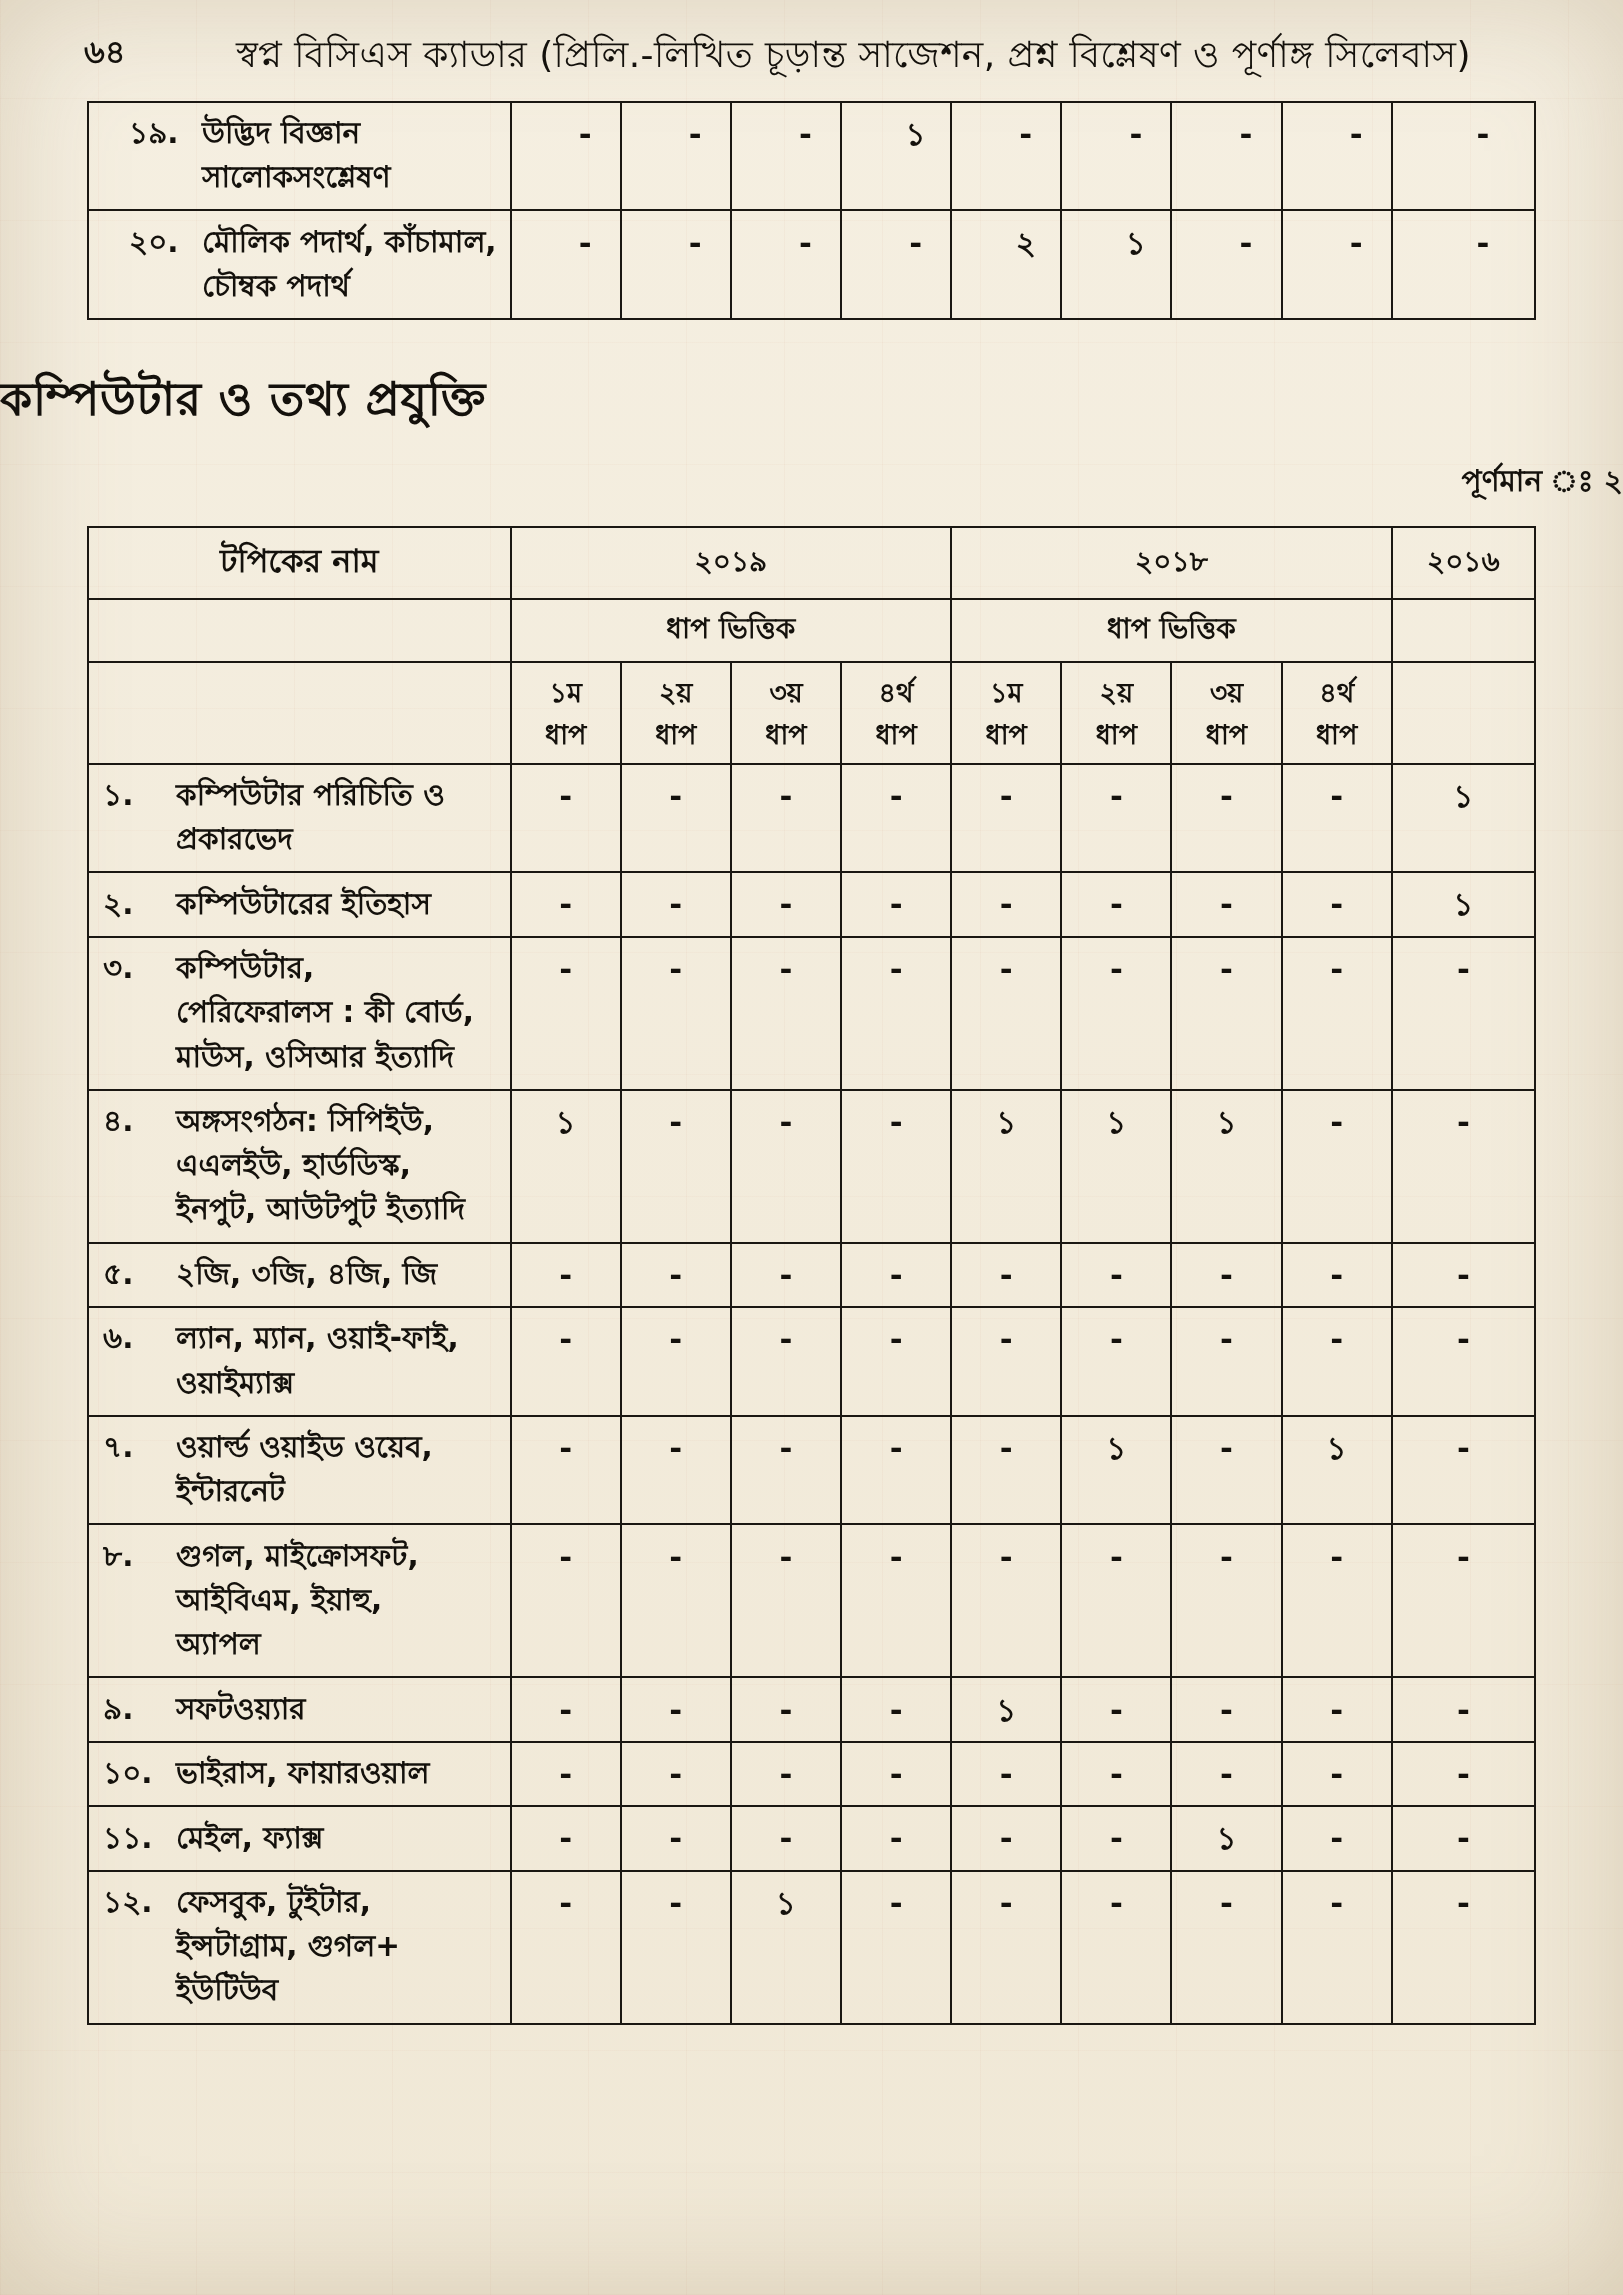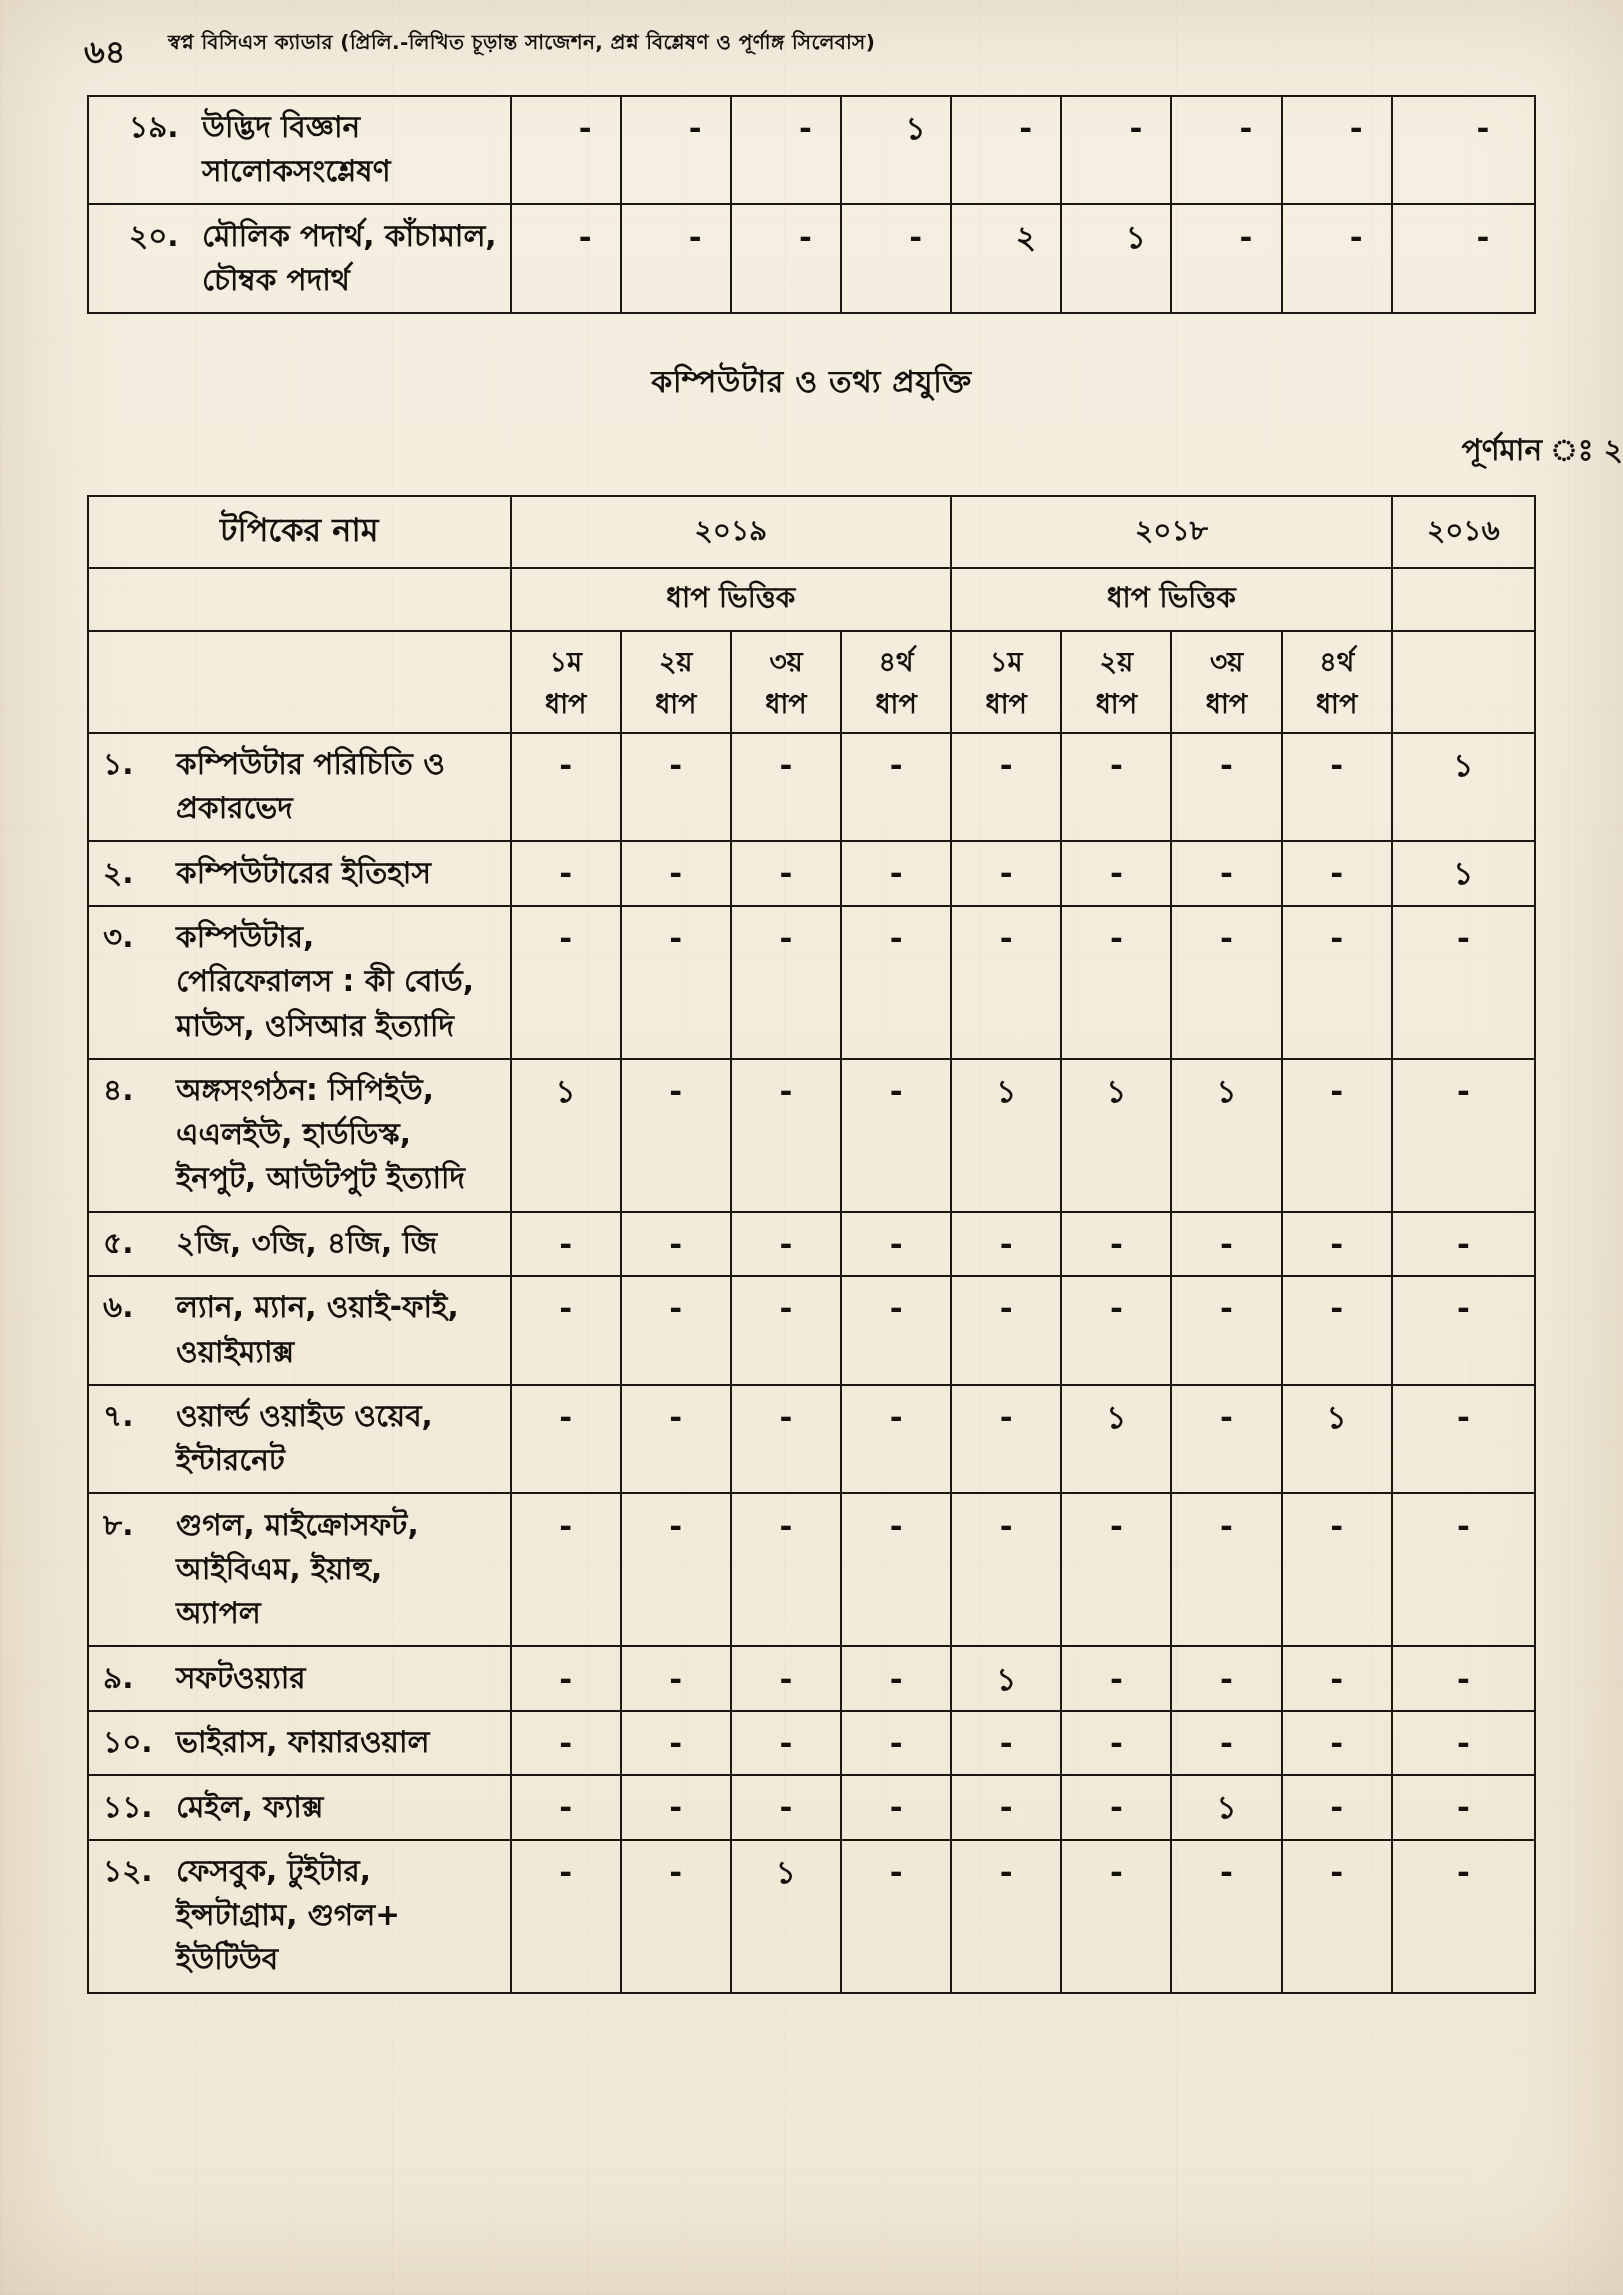--- a/index.html
+++ b/index.html
@@ -15,40 +15,40 @@
   }
   .page{
     position:relative;width:1623px;height:2295px;
     box-shadow:inset 0 0 127px rgba(150,125,85,0.28);
     box-sizing:border-box;
     padding-top:19.7px;
   }
   
   .page-header{display:flex;align-items:flex-start;padding:7px 84px 4.2px 84px;}
   .page-number{font-size:32px;font-weight:700;width:84px;flex-shrink:0;}
-  .page-header-title{flex:1;text-align:left;font-size:20px;font-weight:700;letter-spacing:0.4px;}
+  .page-header-title{flex:1;text-align:center;font-size:36px;font-weight:400;letter-spacing:0.4px;}
 
   
   table{border-collapse:collapse;table-layout:fixed;margin:0 auto;width:1449px;background:transparent;}
   col.col-topic{width:422px;}
   col.col-step{width:110px;}
   col.col-last{width:143px;}
   td,th{border:2.1px solid #1a1712;box-sizing:border-box;}
   .carryover-table{margin-top:9.8px;}
   .carryover-table td{border-width:2.8px 2.1px;padding-left:40px;}
 
   .topic-cell{padding:8.4px 7px 9.8px 14px;vertical-align:top;}
   .topic-wrap{display:flex;align-items:flex-start;}
   .row-no{width:73px;flex-shrink:0;font-size:29.5px;font-weight:700;line-height:1.5;}
   .topic-lines{flex:1;}
   .topic-line{font-size:29.5px;font-weight:700;line-height:1.5;white-space:nowrap;}
   .val-cell{text-align:center;vertical-align:top;padding-top:11.3px;font-size:31px;font-weight:700;line-height:1.3;}
 
   
-  .section-title{margin-top:44px;text-align:center;font-size:30px;font-weight:700;letter-spacing:0.7px;}
+  .section-title{margin-top:44px;text-align:left;font-size:46px;font-weight:700;letter-spacing:0.7px;}
   .section-marks{margin-top:18.3px;margin-bottom:18.3px;text-align:right;font-size:29.5px;font-weight:700;}
 
   
   thead th{font-weight:700;text-align:center;vertical-align:middle;}
   .year-th{font-size:28px;padding:8.4px 4.2px;}
   .topic-head-th{font-size:32px;padding:8.4px 4.2px;}
   .phase-th{font-size:28px;padding:7px 4.2px;}
   .empty-th{height:42px;}
   .step-th{font-size:27px;padding:8.4px 2.8px 7px 2.8px;line-height:1.55;vertical-align:top;}
   .syllabus-table{margin-top:7px;}

